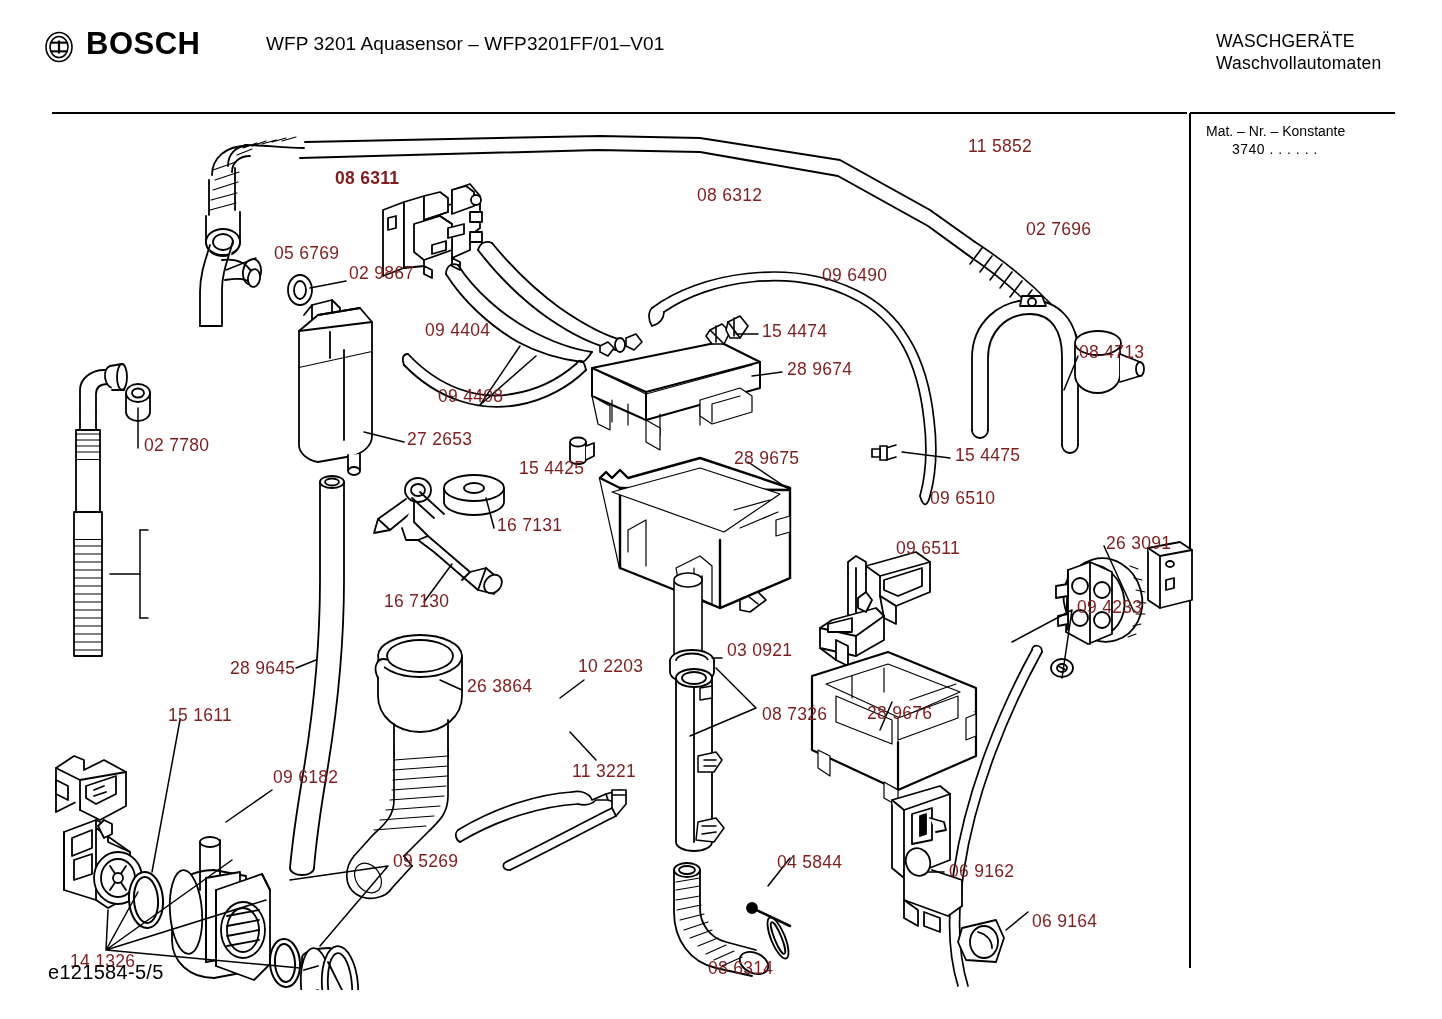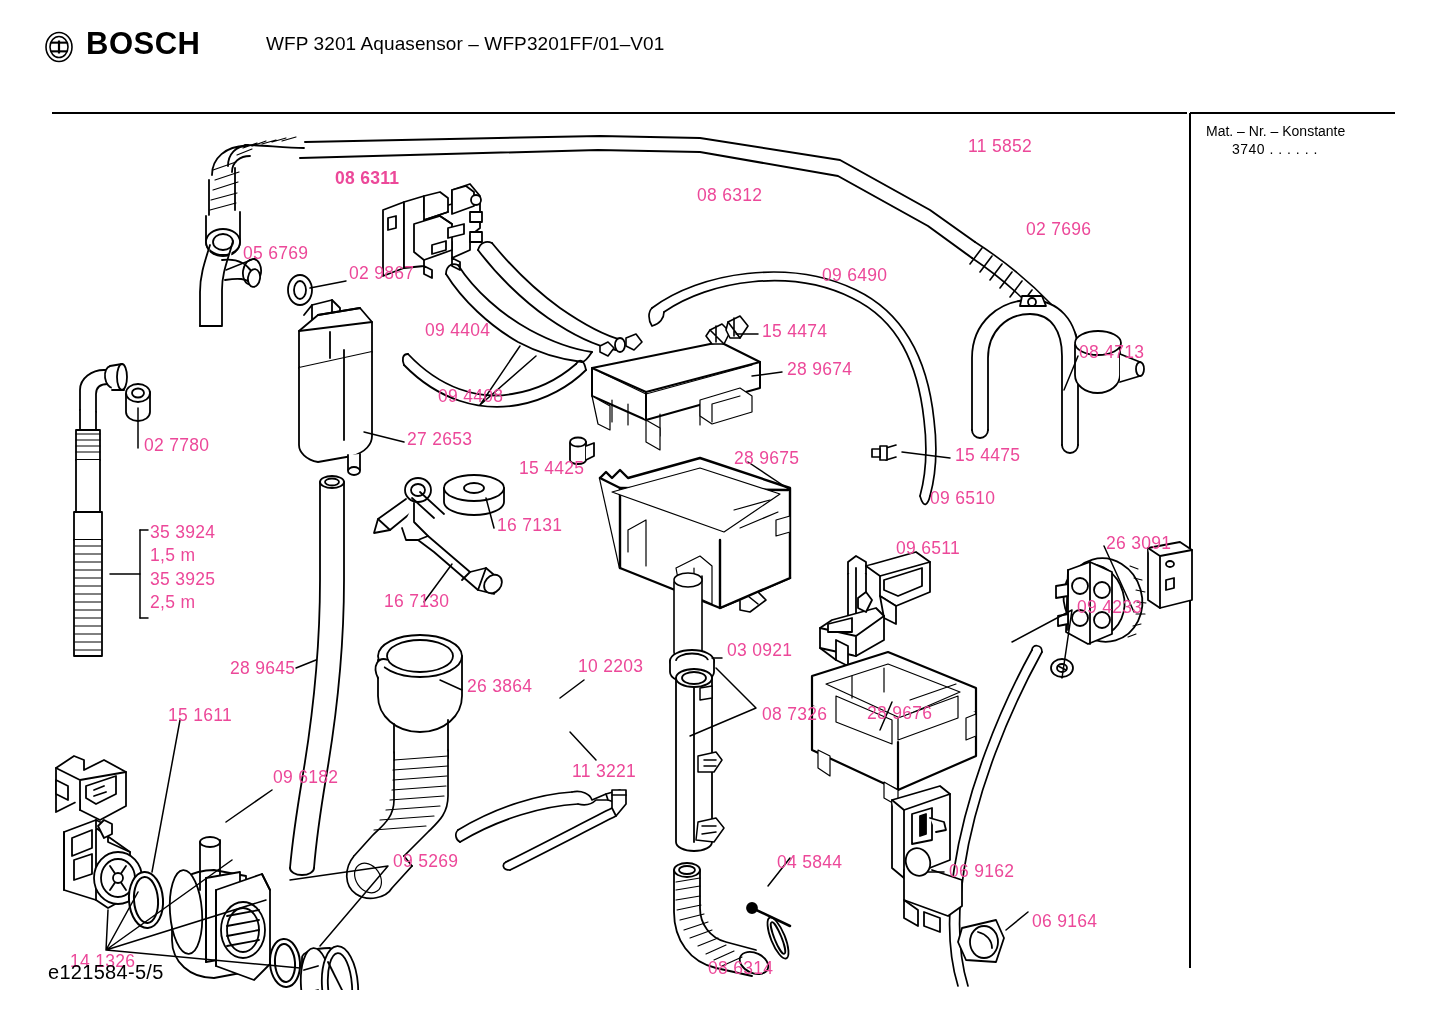--- a/index.html
+++ b/index.html
@@ -134,21 +134,21 @@
   }
   #diagram-svg {
     display: block;
   }
   .part-num {
     position: absolute;
     font-size: 17.5px;
     letter-spacing: 0.3px;
     white-space: nowrap;
     font-family: "Liberation Sans", sans-serif;
-    color: #ec4899;
+    color: #7f1d1d;
   }
   .part-num.multi {
     line-height: 1.33;
   }
   .dl { stroke: #000; stroke-width: 1.5; fill: none; }
   .outline-med { stroke: #000; stroke-width: 2; fill: #fff; }
 </style>
 </head>
 <body>
 
@@ -163,20 +163,24 @@
         <rect x="6.5" y="10.6" width="17" height="2.1" fill="#000"></rect>
         <rect x="6.5" y="19.3" width="17" height="2.1" fill="#000"></rect>
         <rect x="13.9" y="9.5" width="2.2" height="13" fill="#000"></rect>
       </svg>
     </div>
 
     <div id="bosch-wordmark">BOSCH</div>
 
     <div id="doc-title">WFP 3201 Aquasensor – WFP3201FF/01–V01</div>
 
+    <div id="category-block">
+      <div id="category-primary">WASCHGERÄTE</div>
+      <div id="category-secondary">Waschvollautomaten</div>
+    </div>
   </div>
 
   <div id="rule-top-left"></div>
   <div id="rule-top-right"></div>
   <div id="rule-divider-vertical"></div>
 
   <div id="matnr-block">
     <div id="matnr-title">Mat. – Nr. – Konstante</div>
     <div id="matnr-value">3740 .  .    .  .  .  .</div>
   </div>
@@ -690,21 +694,21 @@
 
           <path d="M388,766 L290,780 M388,766 L320,846"></path>
 
           <path d="M106,850 L108,810 M106,850 L138,792 M106,850 L232,760
                    M106,850 L266,800 M106,850 L300,868"></path>
         </g>
       </g>
     </svg>
 
     <div class="part-num" style="left:335px; top:68px;font-weight:bold;">08 6311</div>
-    <div class="part-num" style="left:243px; top:143px;">05 6769</div>
+    <div class="part-num" style="left:274px; top:143px;">05 6769</div>
     <div class="part-num" style="left:349px; top:163px;">02 9867</div>
     <div class="part-num" style="left:425px; top:220px;">09 4404</div>
     <div class="part-num" style="left:438px; top:286px;">09 4408</div>
     <div class="part-num" style="left:407px; top:329px;">27 2653</div>
     <div class="part-num" style="left:697px; top:85px;">08 6312</div>
     <div class="part-num" style="left:968px; top:36px;">11 5852</div>
     <div class="part-num" style="left:1026px; top:119px;">02 7696</div>
     <div class="part-num" style="left:822px; top:165px;">09 6490</div>
     <div class="part-num" style="left:762px; top:221px;">15 4474</div>
     <div class="part-num" style="left:787px; top:259px;">28 9674</div>
@@ -728,23 +732,17 @@
     <div class="part-num" style="left:867px; top:603px;">28 9676</div>
     <div class="part-num" style="left:777px; top:752px;">04 5844</div>
     <div class="part-num" style="left:708px; top:858px;">08 6314</div>
     <div class="part-num" style="left:949px; top:761px;">06 9162</div>
     <div class="part-num" style="left:1032px; top:811px;">06 9164</div>
     <div class="part-num" style="left:168px; top:605px;">15 1611</div>
     <div class="part-num" style="left:273px; top:667px;">09 6182</div>
     <div class="part-num" style="left:393px; top:751px;">09 5269</div>
     <div class="part-num" style="left:70px; top:851px;">14 1326</div>
 
-    <div class="part-num multi" style="left:150px; top:421px;">
-      <div>35 3924</div>
-      <div>1,5 m</div>
-      <div>35 3925</div>
-      <div>2,5 m</div>
-    </div>
   </div>
 
   <div id="footer-ref">e121584-5/5</div>
 
 </div>
 
 </body></html>

